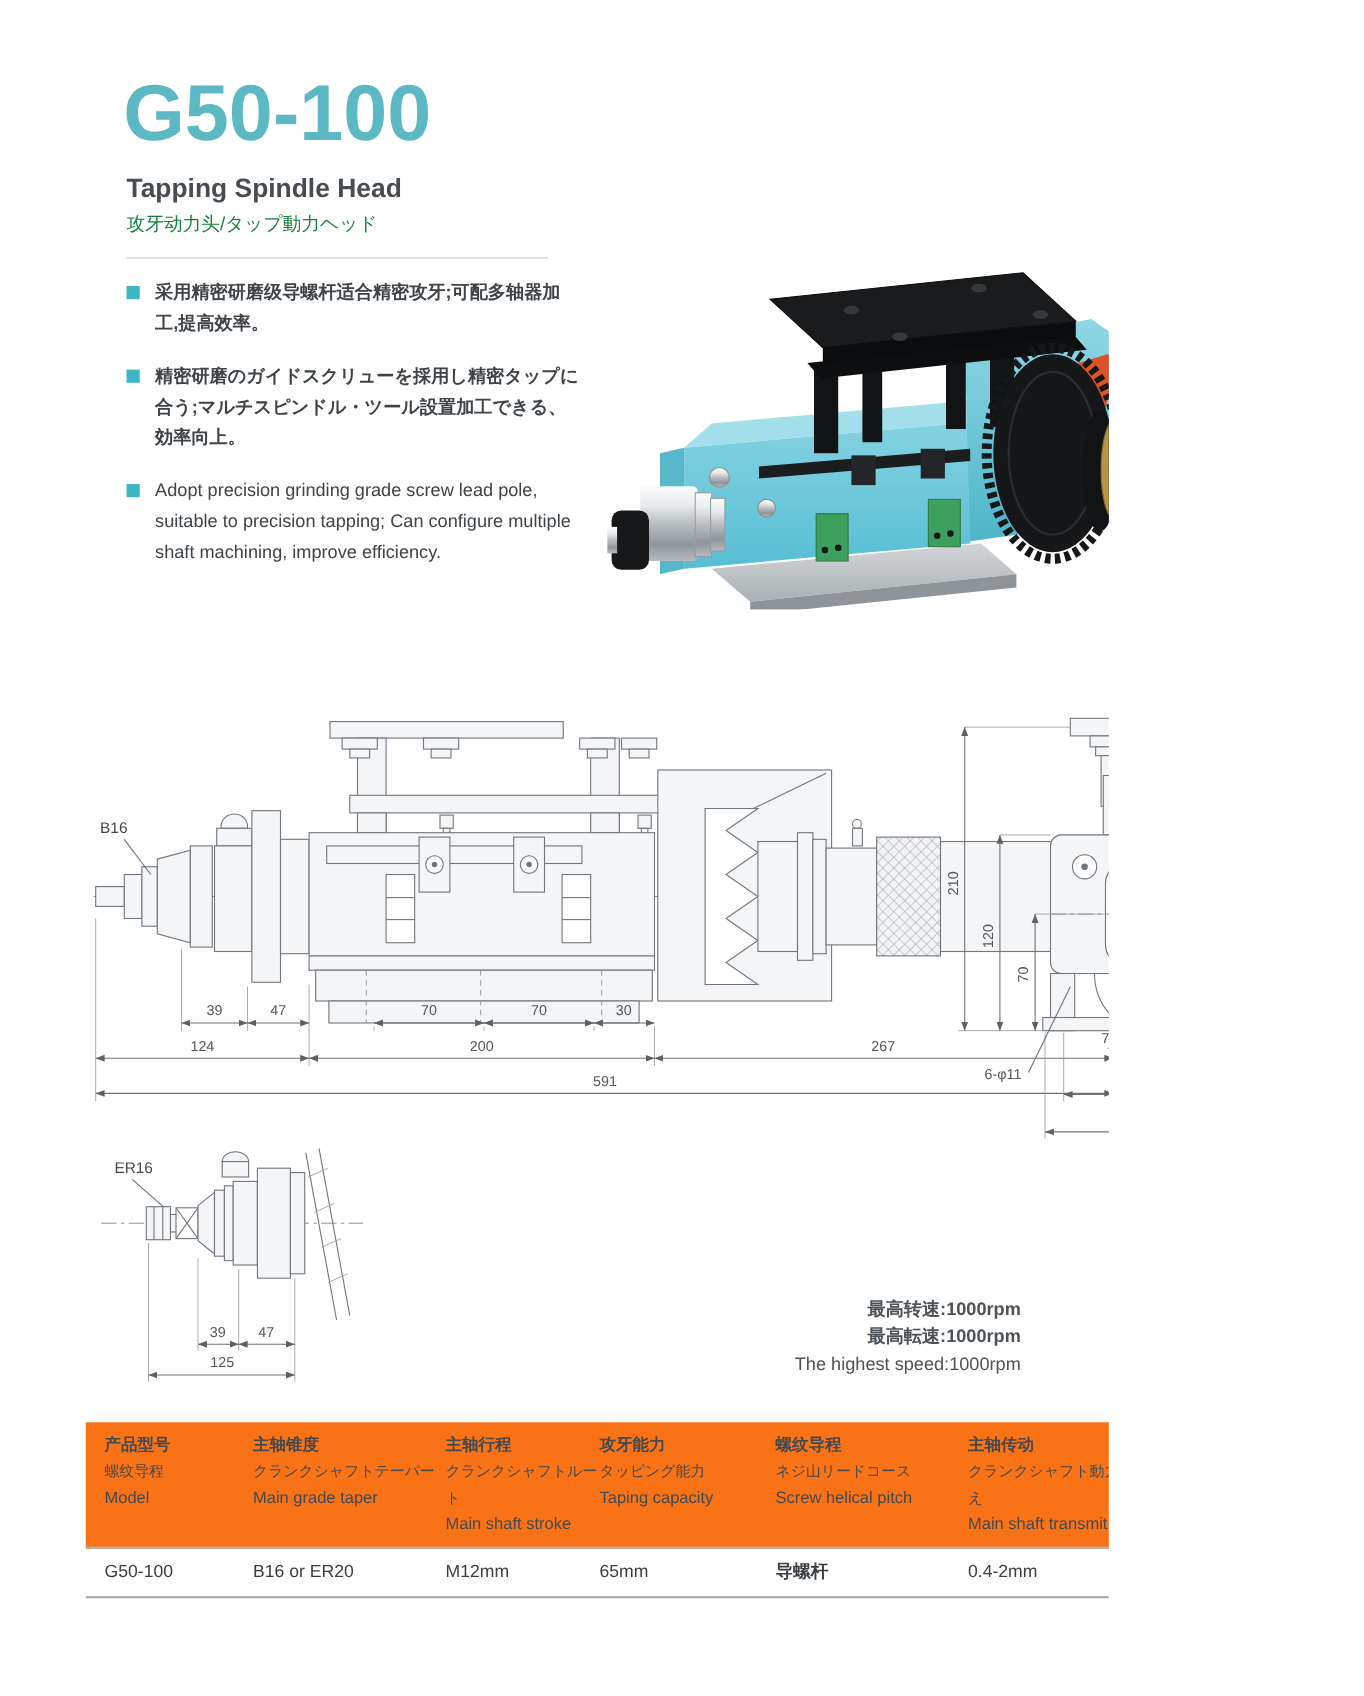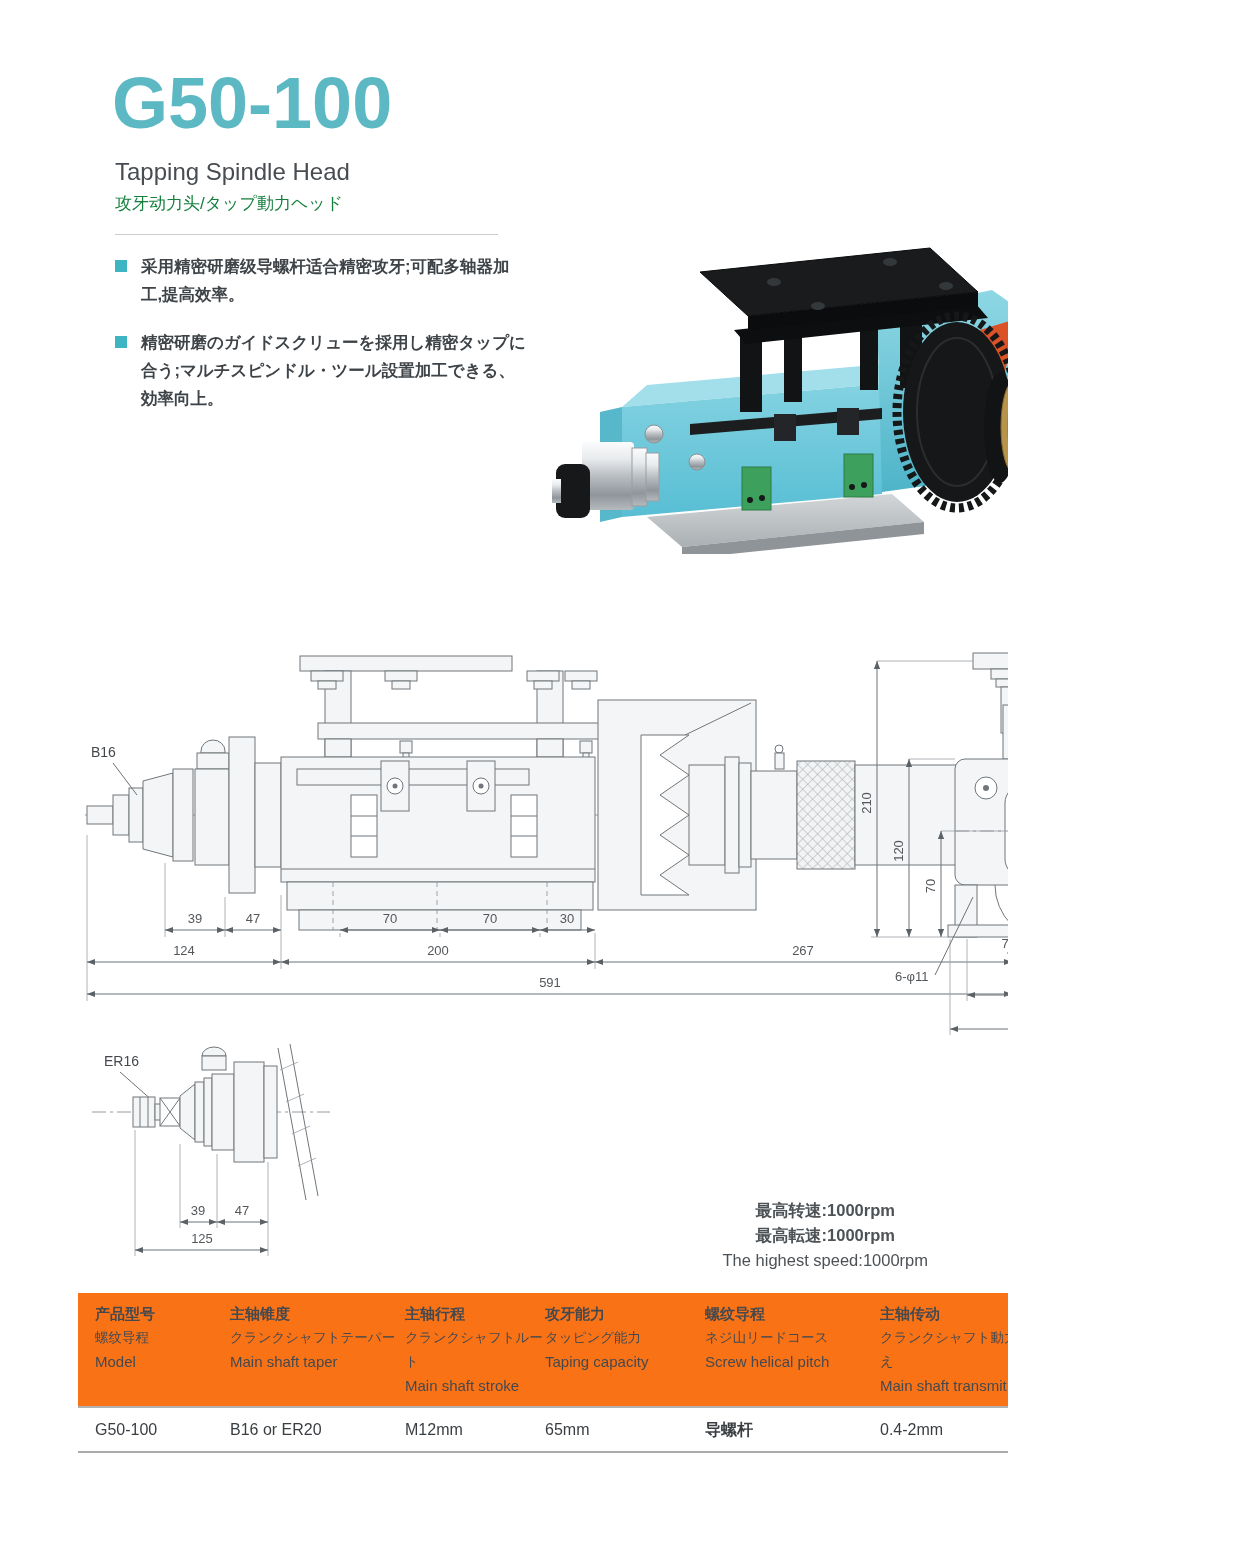--- a/index.html
+++ b/index.html
@@ -1,43 +1,43 @@
 <!DOCTYPE html>
 <html><head>
 <meta charset="utf-8">
 <style>
   html,body{margin:0;padding:0;background:#ffffff;}
   .page{position:relative;width:1008px;height:1542px;background:#fff;overflow:hidden;
         font-family:"Liberation Sans","DejaVu Sans",sans-serif;}
 
   .title{position:absolute;left:112px;top:62px;font-size:72px;font-weight:700;
          color:#5cb9c4;letter-spacing:0px;}
-  .sub-en{position:absolute;left:115px;top:158px;font-size:24px;font-weight:400;color:#474c51;}
+  .sub-en{position:absolute;left:115px;top:158px;font-size:24px;font-weight:700;color:#474c51;}
   .sub-cjk{position:absolute;left:115px;top:192px;font-size:17px;color:#15803d;}
   .divider{position:absolute;left:115px;top:234px;width:383px;height:1px;background:#c7ccce;}
 
   .features{position:absolute;left:113px;top:252px;width:414px;}
   .feature{display:flex;margin-bottom:20px;color:#3e4347;font-size:16.5px;line-height:28px;}
   .feature .sq{flex:0 0 12px;width:12px;height:12px;background:#3eb5c3;margin:8px 14px 0 2px;}
   .feature.cjk .txt{font-weight:600;}
 
   .abs{position:absolute;}
   svg text.dim{font-size:13px;fill:#53575b;font-family:"Liberation Sans","DejaVu Sans",sans-serif;}
   svg text.lbl{font-size:14px;fill:#44484c;font-family:"Liberation Sans","DejaVu Sans",sans-serif;}
   svg .tol{font-size:9px;}
   svg .st{stroke:#70767b;stroke-width:1;fill:#f4f5f6;}
   svg .stw{stroke:#70767b;stroke-width:1;fill:#ffffff;}
   svg .nl{stroke:#70767b;stroke-width:1;fill:none;}
   svg .dl{stroke:#6d7276;stroke-width:1;fill:none;}
   svg .xl{stroke:#9aa0a4;stroke-width:0.8;fill:none;}
   svg .cl{stroke:#8a9094;stroke-width:0.9;stroke-dasharray:14 4 3 4;fill:none;}
   svg .dsh{stroke:#8a9094;stroke-width:0.8;stroke-dasharray:5 4;fill:none;}
 
-  .speed{position:absolute;right:80px;top:1178px;text-align:center;font-size:16.5px;
-         line-height:25px;color:#4d5256;margin-top:20px;}
+  .speed{position:absolute;right:80px;top:1178px;text-align:right;font-size:16.5px;
+         line-height:25px;color:#4d5256;}
   .speed .zh,.speed .ja{font-weight:600;}
 
   .spec{position:absolute;left:78px;top:1293px;width:1079px;}
   .spec-head{display:grid;grid-template-columns:135px 175px 140px 160px 175px 160px 1fr;
              background:#f97316;padding:9px 0 8px 17px;border-bottom:2px solid #b2b2b2;}
   .spec-head .zh{font-size:15px;font-weight:700;color:#45494e;line-height:24px;}
   .spec-head .ja{font-size:13.5px;color:#45494e;line-height:24px;}
   .spec-head .en{font-size:15px;color:#45494e;line-height:24px;}
   .spec-row{display:grid;grid-template-columns:135px 175px 140px 160px 175px 160px 1fr;
             padding-left:17px;border-bottom:2px solid #ababab;height:43px;line-height:43px;
@@ -55,20 +55,24 @@
   <div class="divider"></div>
 
   <div class="features">
     <div class="feature cjk">
       <span class="sq"></span>
       <span class="txt">采用精密研磨级导螺杆适合精密攻牙;可配多轴器加工,提高效率。</span>
     </div>
     <div class="feature cjk">
       <span class="sq"></span>
       <span class="txt">精密研磨のガイドスクリューを採用し精密タップに合う;マルチスピンドル・ツール設置加工できる、効率向上。</span>
+    </div>
+    <div class="feature">
+      <span class="sq"></span>
+      <span class="txt">Adopt precision grinding grade screw lead pole, suitable to precision tapping; Can configure multiple shaft machining, improve efficiency.</span>
     </div>
   </div>
 
   <svg class="abs" style="left:552px;top:222px;" width="632" height="332" viewBox="0 0 632 332">
     <defs>
       <linearGradient id="chr" x1="0" y1="0" x2="0" y2="1">
         <stop offset="0" stop-color="#fafbfc"></stop>
           <stop offset="0.25" stop-color="#e8ebed"></stop>
         <stop offset="0.5" stop-color="#b9bec2"></stop>
           <stop offset="0.78" stop-color="#8f969b"></stop>
@@ -420,21 +424,21 @@
   <div class="spec">
     <div class="spec-head">
       <div class="col">
         <div class="zh">产品型号</div>
         <div class="ja">螺纹导程</div>
         <div class="en">Model</div>
       </div>
       <div class="col">
         <div class="zh">主轴锥度</div>
         <div class="ja">クランクシャフトテーパー</div>
-        <div class="en">Main shaft taper</div>
+        <div class="en">Main grade taper</div>
       </div>
       <div class="col">
         <div class="zh">主轴行程</div>
         <div class="ja">クランクシャフトルート</div>
         <div class="en">Main shaft stroke</div>
       </div>
       <div class="col">
         <div class="zh">攻牙能力</div>
         <div class="ja">タッピング能力</div>
         <div class="en">Taping capacity</div>

